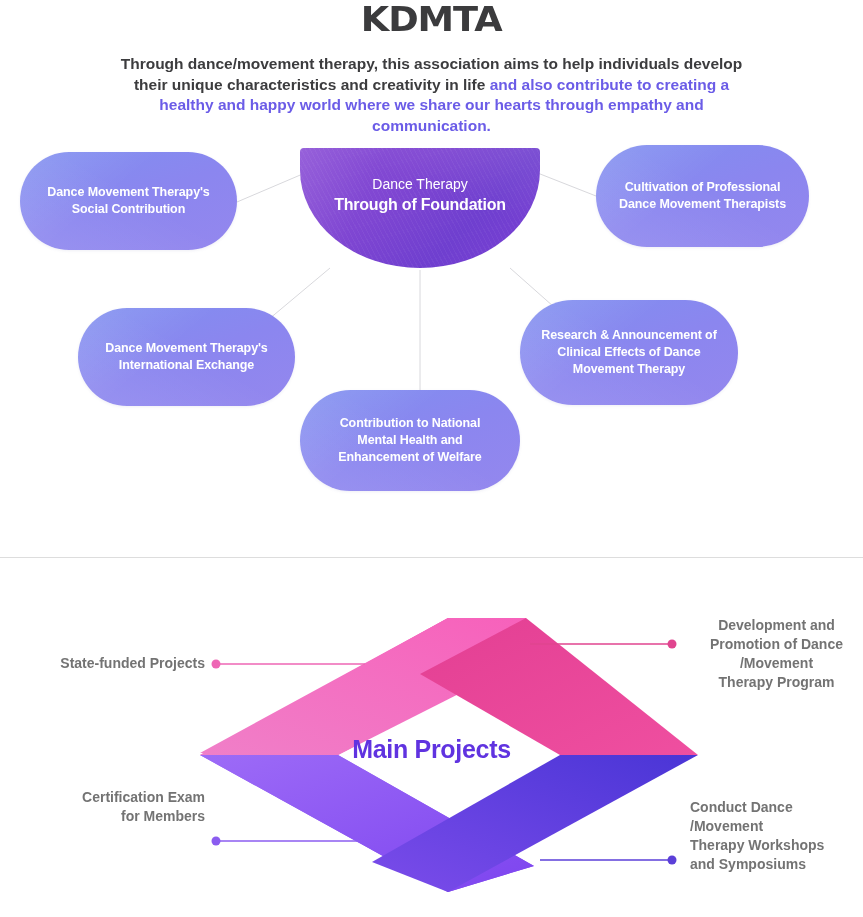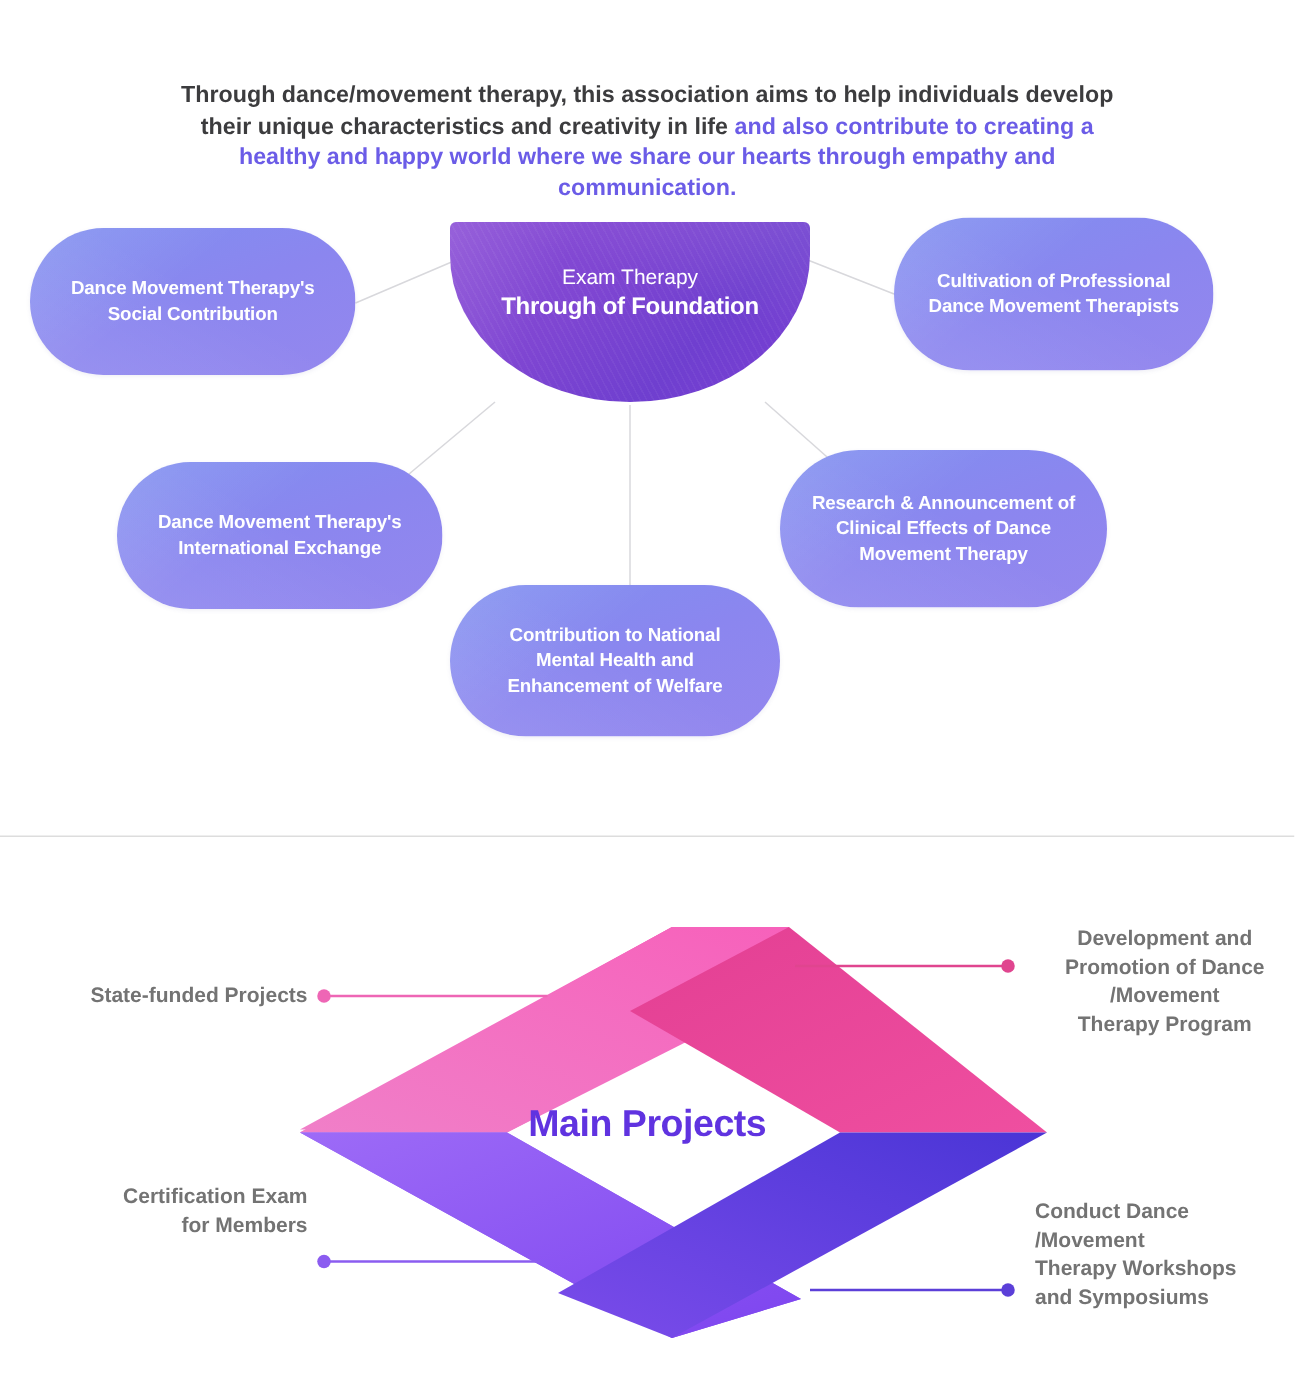--- a/index.html
+++ b/index.html
@@ -162,20 +162,23 @@
   .pl-tl { left: 0px;   top: 84px;  width: 205px; text-align: right; }
   .pl-bl { left: 0px;   top: 218px; width: 205px; text-align: right; }
   .pl-tr { left: 690px; top: 46px;  width: 173px; text-align: center; }
   .pl-br { left: 690px; top: 228px; width: 173px; text-align: left; }
 </style>
 </head>
 <body>
 
 <div id="page">
 
+  <div class="logo-wrap">
+    <span class="logo-text">KDMTA</span>
+  </div>
 
   <p class="intro">
     <span>Through dance/movement therapy, this association aims to help individuals develop their unique characteristics and creativity in life</span><span class="accent"> and also contribute to creating a healthy and happy world where we share our hearts through empathy and communication.</span>
   </p>
 
   <div class="diagram">
 
     <svg class="connectors" viewBox="0 0 863 410">
       <g stroke="#d8d8dc" stroke-width="1" fill="none">
         <line x1="237" y1="72" x2="312" y2="40"></line>
@@ -207,21 +210,21 @@
 Movement Therapy</span>
     </div>
 
     <div class="node n-bottom">
       <span style="white-space:pre-line">Contribution to National
 Mental Health and
 Enhancement of Welfare</span>
     </div>
 
     <div class="node-center">
-      <span class="ct-line1">Exam Therapy</span>
+      <span class="ct-line1">Dance Therapy</span>
       <span class="ct-line2">Through of Foundation</span>
     </div>
   </div>
 
   <div class="divider"></div>
 
   <div class="projects">
 
     <svg class="proj-svg" width="863" height="347" viewBox="0 0 863 347">
       <defs>

